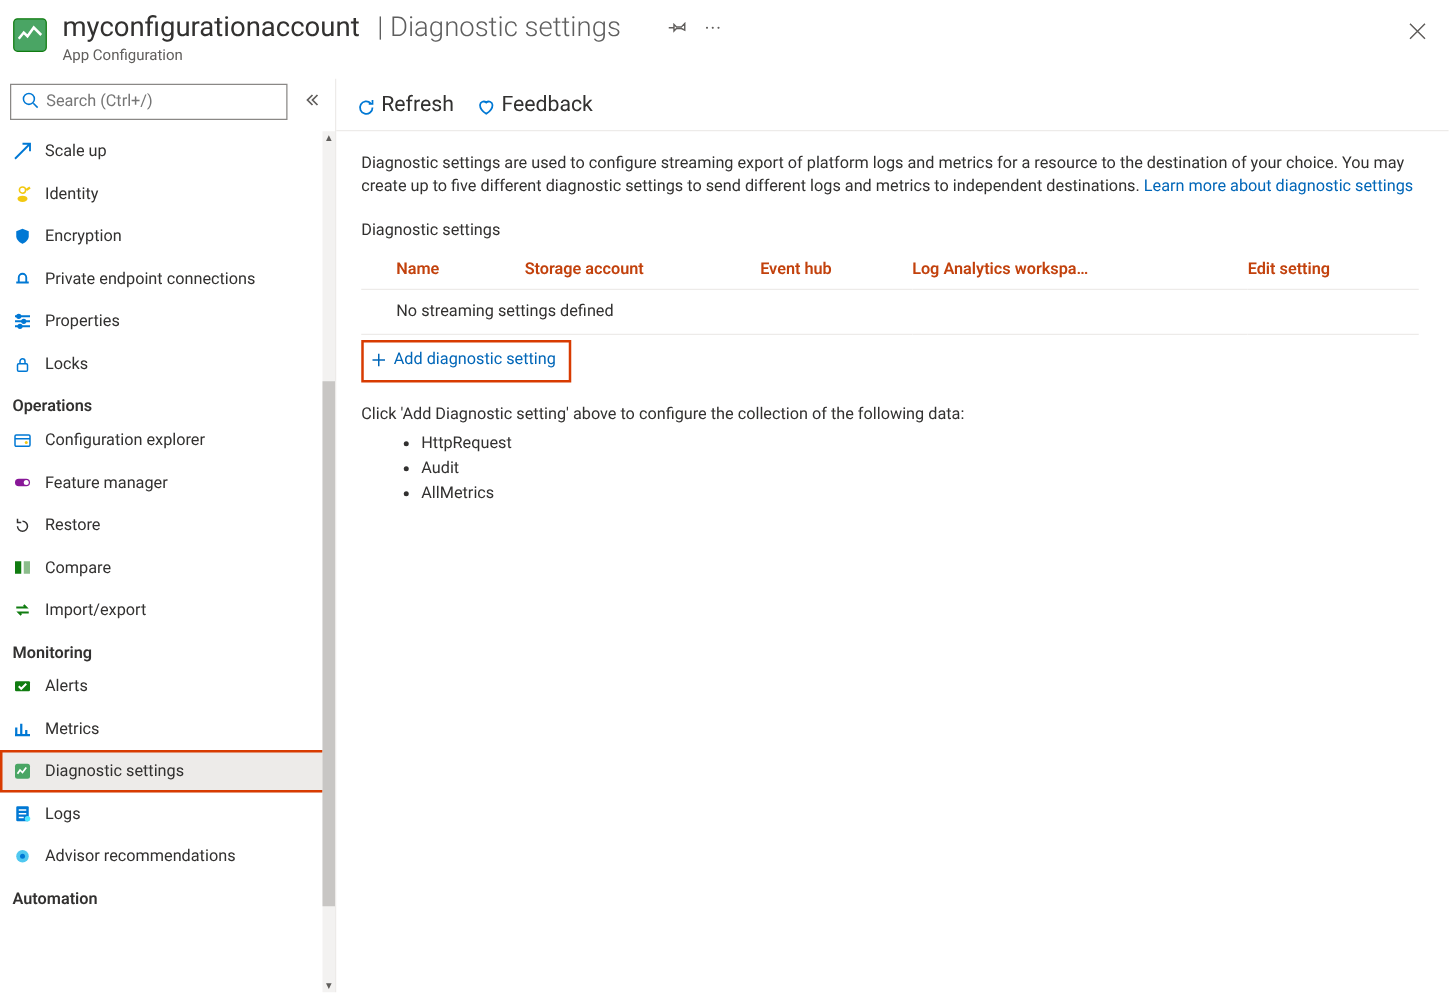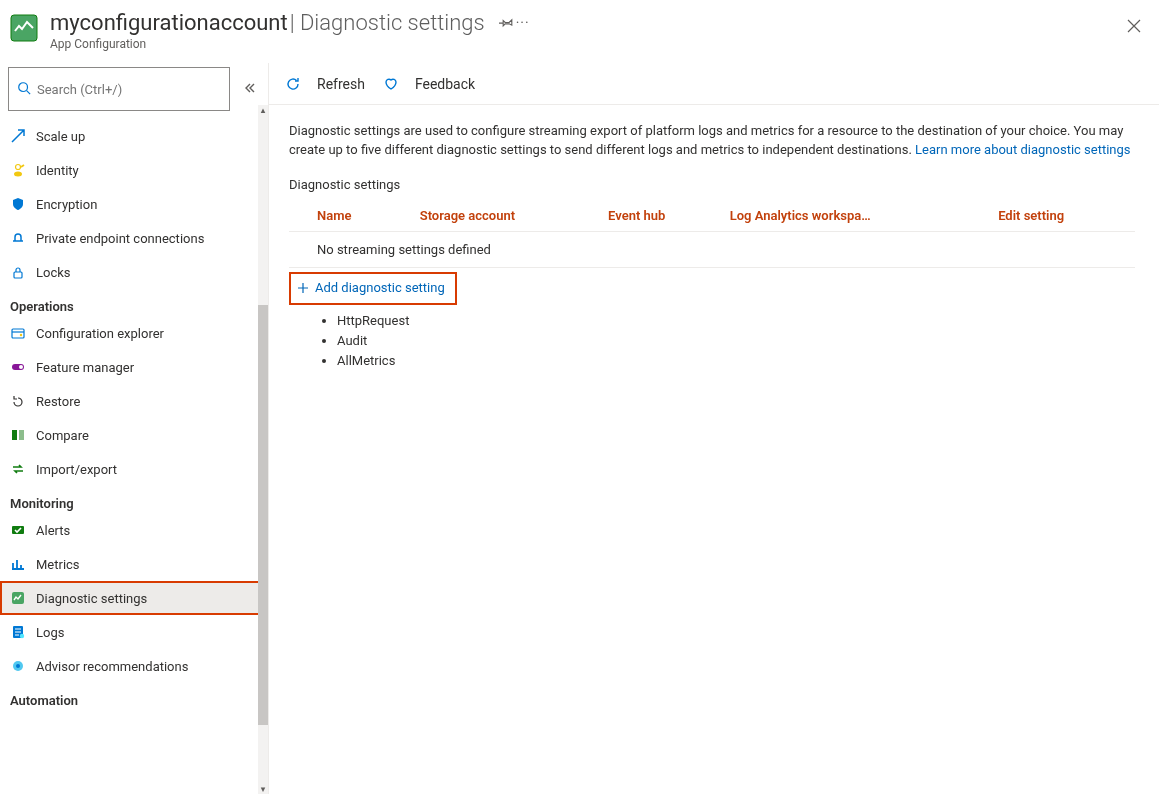--- a/index.html
+++ b/index.html
@@ -33,21 +33,21 @@
   .header-text {
     flex: 1 1 auto;
     min-width: 0;
   }
   .header-title {
     font-size: 22px;
     font-weight: 400;
     color: #323130;
     display: flex;
     align-items: center;
-    gap: 2px;
+    gap: 14px;
   }
   .header-title .thin { font-weight: 300; color: #5e5e5e;}
   .header-subtitle {
     font-size: 12px;
     color: #605e5c;
     margin-top: 2px;
   }
   .header-actions {
     display: flex;
     align-items: center;
@@ -72,21 +72,21 @@
     position: relative;
   }
   .search-row {
     display: flex;
     align-items: center;
     padding: 4px 8px 8px 8px;
     gap: 8px;
   }
   .search-box {
     flex: 1;
-    height: 44px;
+    height: 29px;
     border: 1px solid #8a8886;
     display: flex;
     align-items: center;
     padding: 0 8px;
     gap: 6px;
   }
   .search-box input {
     border: none;
     outline: none;
     flex: 1;
@@ -160,24 +160,24 @@
     display: flex;
     align-items: center;
     gap: 18px;
     padding: 8px 16px;
     border-bottom: 1px solid #edebe9;
     height: 42px;
   }
   .toolbar-btn {
     display: flex;
     align-items: flex-end;
-    gap: 16px;
+    gap: 4px;
     cursor: pointer;
     color: #323130;
-    font-size: 14px;
+    font-size: 17px;
   }
   .toolbar-btn svg { color:#0078d4; }
   .content {
     padding: 16px 24px 16px 20px;
     font-size: 13px;
     color:#323130;
     overflow:auto;
   }
   .desc { line-height: 19px; }
   .link { color:#0066b8; cursor:pointer; }
@@ -307,20 +307,31 @@
             <span class="nav-icon">
               <svg width="16" height="16" viewBox="0 0 16 16" fill="none" stroke="#0078d4" stroke-width="1.2">
                 <path d="M5 11V7a3 3 0 016 0v4M3 11h10" stroke-width="1.5"></path>
               </svg>
             </span>
             <span>Private endpoint connections</span>
           </div>
           <div class="nav-item">
             <span class="nav-icon">
               <svg width="16" height="16" viewBox="0 0 16 16" fill="none" stroke="#0078d4" stroke-width="1.2">
+                <path d="M2 4h12M2 8h12M2 12h12" stroke-width="1.5"></path>
+                <circle cx="5" cy="4" r="1.5" fill="#0078d4"></circle>
+                <circle cx="9" cy="8" r="1.5" fill="#0078d4"></circle>
+                <circle cx="6" cy="12" r="1.5" fill="#0078d4"></circle>
+              </svg>
+            </span>
+            <span>Properties</span>
+          </div>
+          <div class="nav-item">
+            <span class="nav-icon">
+              <svg width="16" height="16" viewBox="0 0 16 16" fill="none" stroke="#0078d4" stroke-width="1.2">
                 <rect x="4" y="8" width="8" height="6" rx="1"></rect>
                 <path d="M6 8V6a2 2 0 014 0v2"></path>
               </svg>
             </span>
             <span>Locks</span>
           </div>
           <div class="nav-section">Operations</div>
           <div class="nav-item">
             <span class="nav-icon">
               <svg width="16" height="16" viewBox="0 0 16 16" fill="none" stroke="#0078d4" stroke-width="1.2">
@@ -465,20 +476,21 @@
 
         <div class="add-wrap">
           <span class="add-link">
             <svg width="12" height="12" viewBox="0 0 12 12" stroke="#0066b8" stroke-width="1.2">
                 <path d="M6 1v10M1 6h10"></path>
               </svg>
             <span>Add diagnostic setting</span>
           </span>
         </div>
 
+        <p class="instr">Click 'Add Diagnostic setting' above to configure the collection of the following data:</p>
         <ul class="datatypes" id="datatypes">
             <li>HttpRequest</li>
             <li>Audit</li>
             <li>AllMetrics</li>
           </ul>
       </div>
     </div>
   </div>
 </div>
 

